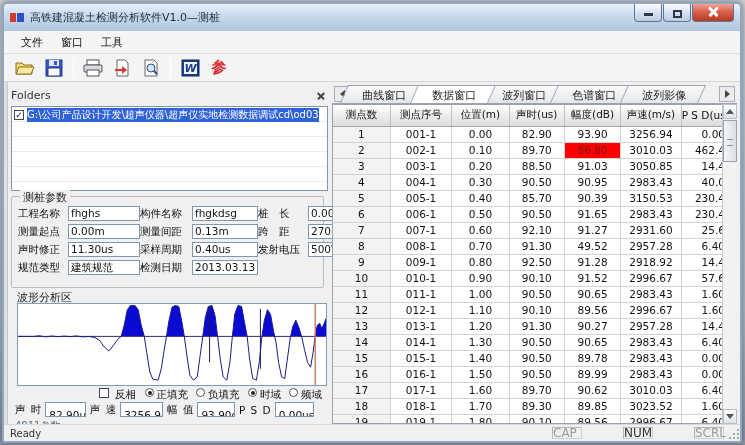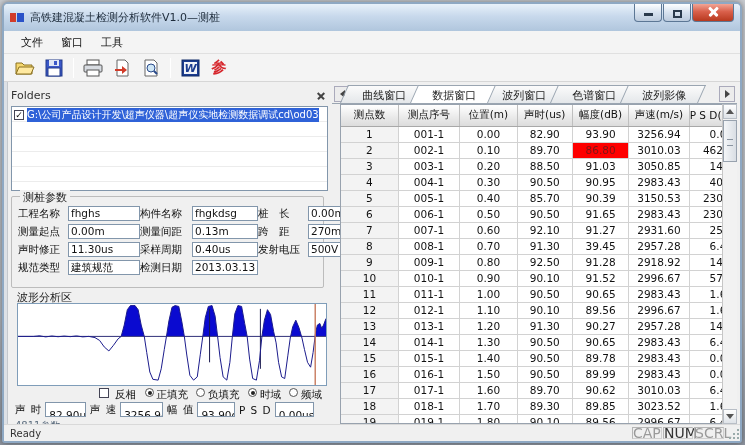--- a/index.html
+++ b/index.html
@@ -88,21 +88,21 @@
   .tabstrip { position:absolute; left:0; top:2px; right:0; height:20px; border-bottom:1px solid #9aa5b1; display:flex; align-items:flex-end; }
   .tab-nav { width:16px; height:16px; border:1px solid #aab; background:#ececec; display:flex; align-items:center; justify-content:center; margin:0 2px 1px 2px; }
   .tab-nav.right { margin-left:auto; }
   .arrow-l { width:0;height:0;border-top:4px solid transparent;border-bottom:4px solid transparent;border-right:5px solid #444; }
   .arrow-r { width:0;height:0;border-top:4px solid transparent;border-bottom:4px solid transparent;border-left:5px solid #444; }
   .tab { height:18px; padding:2px 14px 0 18px; margin-left:-8px; background:linear-gradient(#fbfbfb,#e4e7ea);
     border:1px solid #9aa5b1; border-bottom:none; transform:skewX(-24deg); color:#222; }
   .tab > span { display:inline-block; transform:skewX(24deg); font-size:11px; }
   .tab.active { background:#fff; z-index:2; position:relative; }
 
-  .table-zone { position:absolute; left:8px; top:22px; right:0; height:320px; border:1px solid #98a2ae; background:#fff; overflow:hidden; }
+  .table-zone { position:absolute; left:0; top:22px; right:0; height:320px; border:1px solid #98a2ae; background:#fff; overflow:hidden; }
   table.grid { border-collapse:collapse; table-layout:fixed; width:394px; }
   .grid th { height:21px; background:linear-gradient(#ffffff,#e9e9e9 60%,#dcdcdc); border-right:1px solid #bfbfbf;
     border-bottom:1px solid #a8a8a8; font-weight:normal; color:#111; font-size:10.5px; overflow:hidden; white-space:nowrap; }
   .grid td { height:16px; border-right:1px solid #d2d2d2; border-bottom:1px solid #d2d2d2; text-align:center;
     color:#111; font-size:10.5px; overflow:hidden; white-space:nowrap; }
   .grid td.rowhead { background:#f3f3f3; }
   .grid td.psd { text-align:right; padding-right:1px; }
   .grid td.hl { background:#fe0000; color:#7d1616; }
 
   .vscroll { position:absolute; right:0; top:22px; width:15px; height:320px; background:#f2f2f2; border-left:1px solid #c6c6c6; }
@@ -120,21 +120,21 @@
   .hs-thumb { margin-left:45px; width:250px; height:13px; background:linear-gradient(#f4f6f8,#d9dee4); border:1px solid #98a2ae; position:relative; }
   .hs-thumb::after { content:""; position:absolute; top:3px; bottom:3px; left:50%; width:6px; transform:translateX(-50%);
     border-left:1px solid #8a94a0; border-right:1px solid #8a94a0; }
 
   
   .statusbar { position:absolute; left:0; bottom:0; right:0; height:17px; background:#f0f0f0; border-top:1px solid #d9d9d9;
     display:flex; align-items:center; font-size:10px; color:#333; }
   .status-text { padding-left:6px; }
   .status-keys { margin-left:auto; display:flex; align-items:center; }
   .key-box { width:30px; border:1px solid #d0d0d0; border-top-color:#b5b5b5; border-left-color:#b5b5b5;
-    margin-right:1px; color:#9a9a9a; height:12px; line-height:11px; font-size:14px; }
+    margin-right:1px; color:#9a9a9a; height:12px; line-height:11px; font-size:12px;margin-left:40px; }
   .key-box.on { color:#333; }
   .grip { width:13px; height:13px; position:relative; margin-left:2px; }
   .grip::before { content:""; position:absolute; right:1px; bottom:1px; width:2px; height:2px; background:#9aa;
     box-shadow:-4px 0 #9aa, -8px 0 #9aa, 0 -4px #9aa, -4px -4px #9aa, 0 -8px #9aa; }
 
   .ticon { display:block; }
 </style>
 </head>
 <body>
 
@@ -413,21 +413,21 @@
                 <td>92.10</td>
                 <td>91.27</td>
                 <td>2931.60</td>
                 <td class="psd">25.6</td>
               </tr>
               <tr>
                 <td class="rowhead">8</td>
                 <td>008-1</td>
                 <td>0.70</td>
                 <td>91.30</td>
-                <td>39.45</td>
+                <td>49.52</td>
                 <td>2957.28</td>
                 <td class="psd">6.40</td>
               </tr>
               <tr>
                 <td class="rowhead">9</td>
                 <td>009-1</td>
                 <td>0.80</td>
                 <td>92.50</td>
                 <td>91.28</td>
                 <td>2918.92</td>

